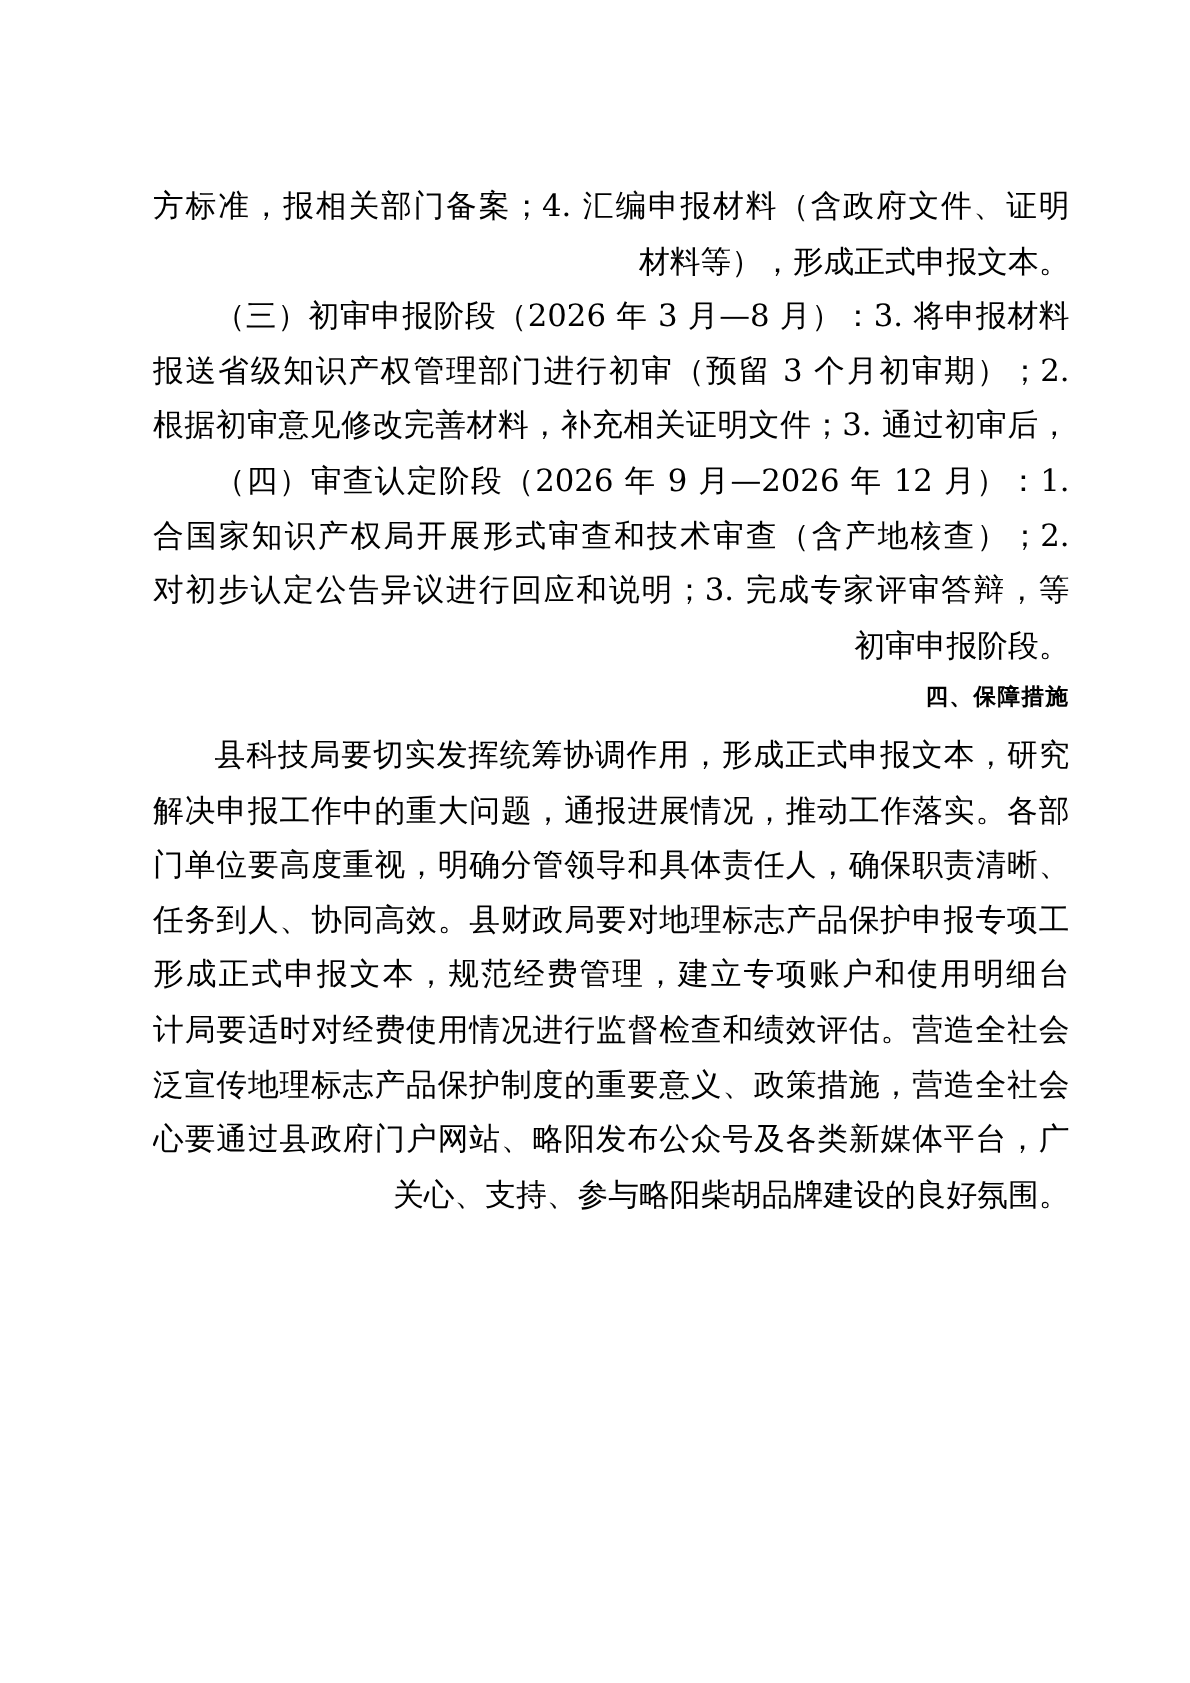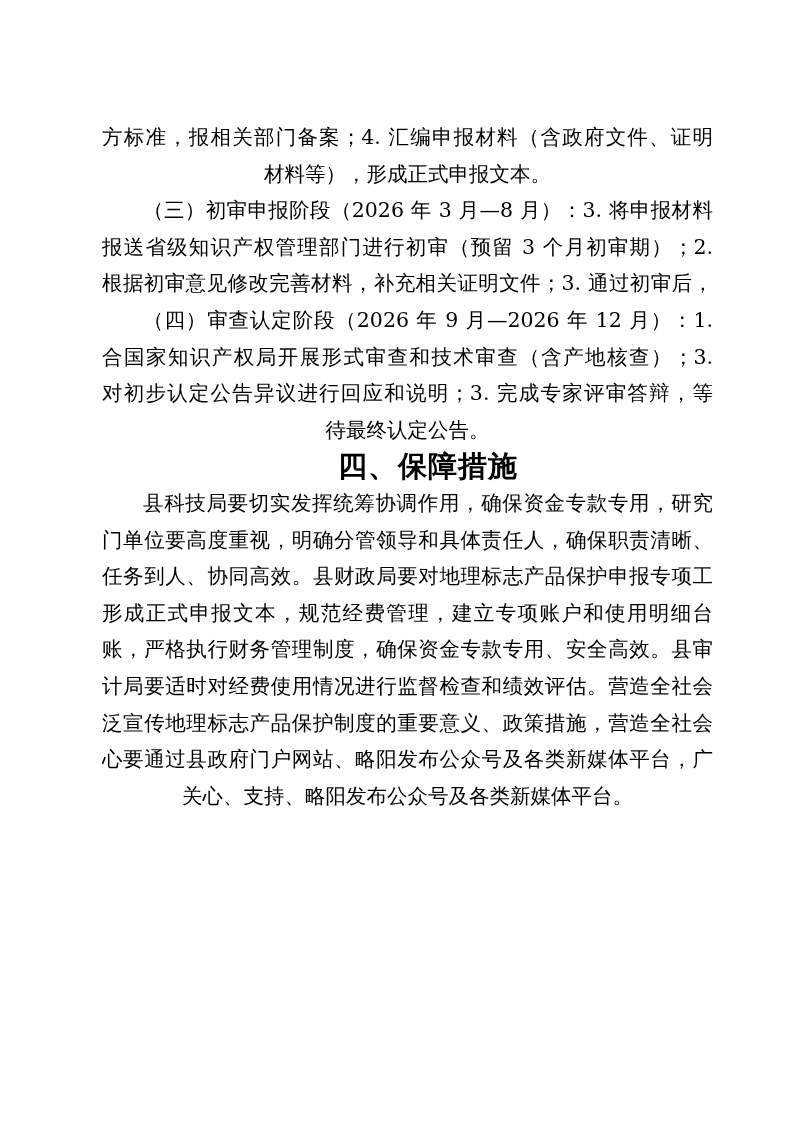--- a/index.html
+++ b/index.html
@@ -20,39 +20,39 @@
     position: absolute;
     left: 102px;
     top: 119px;
     width: 611px;
   }
   .line {
     font-size: 20.5px;
     line-height: 36.6px;
     height: 36.6px;
     overflow: hidden;
-    text-align: center;
+    text-align: right;
     color: #000000;
   }
   .line.justify {
     text-align: justify;
     text-align-last: justify;
     -moz-text-align-last: justify;
   }
   .line.indent {
     padding-left: 41px;
   }
   .line.indent.justify {
     
     width: 570px;
   }
   .line.heading {
-    font-family: Liberation Serif, serif;
+    font-family: Liberation Mono, monospace;
     font-weight: 700;
-    font-size: 29px;
+    font-size: 15px;
     letter-spacing: 1px;
   }
   .footer {
     position: absolute;
     left: 130px;
     top: 1012px;
     font-family: "Liberation Serif", "DejaVu Serif", serif;
     font-size: 18px;
     line-height: 22px;
     color: #000000;
@@ -73,33 +73,33 @@
 <div class="page">
 
   <div class="content">
 
   <div class="line justify">方标准，报相关部门备案；4. 汇编申报材料（含政府文件、证明</div>
       <div class="line">材料等），形成正式申报文本。</div>
       <div class="line indent justify">（三）初审申报阶段（2026 年 3 月—8 月）：3. 将申报材料</div>
       <div class="line justify">报送省级知识产权管理部门进行初审（预留 3 个月初审期）；2.</div>
       <div class="line justify">根据初审意见修改完善材料，补充相关证明文件；3. 通过初审后，</div>
       <div class="line indent justify">（四）审查认定阶段（2026 年 9 月—2026 年 12 月）：1. 配</div>
-      <div class="line justify">合国家知识产权局开展形式审查和技术审查（含产地核查）；3.</div>
+      <div class="line justify">合国家知识产权局开展形式审查和技术审查（含产地核查）；2.</div>
       <div class="line justify">对初步认定公告异议进行回应和说明；3. 完成专家评审答辩，等</div>
-      <div class="line">待最终认定公告。</div>
+      <div class="line">初审申报阶段。</div>
       <div class="line heading indent">四、保障措施</div>
-      <div class="line indent justify">县科技局要切实发挥统筹协调作用，确保资金专款专用，研究</div>
+      <div class="line indent justify">县科技局要切实发挥统筹协调作用，形成正式申报文本，研究</div>
+      <div class="line justify">解决申报工作中的重大问题，通报进展情况，推动工作落实。各部</div>
       <div class="line justify">门单位要高度重视，明确分管领导和具体责任人，确保职责清晰、</div>
       <div class="line justify">任务到人、协同高效。县财政局要对地理标志产品保护申报专项工</div>
       <div class="line justify">形成正式申报文本，规范经费管理，建立专项账户和使用明细台</div>
-      <div class="line justify">账，严格执行财务管理制度，确保资金专款专用、安全高效。县审</div>
       <div class="line justify">计局要适时对经费使用情况进行监督检查和绩效评估。营造全社会</div>
       <div class="line justify">泛宣传地理标志产品保护制度的重要意义、政策措施，营造全社会</div>
       <div class="line justify">心要通过县政府门户网站、略阳发布公众号及各类新媒体平台，广</div>
-      <div class="line">关心、支持、略阳发布公众号及各类新媒体平台。</div>
+      <div class="line">关心、支持、参与略阳柴胡品牌建设的良好氛围。</div>
     </div>
 
   <div class="footer">
     <span class="dash">－</span>
     <span class="num">4</span>
     <span class="dash">－</span>
   </div>
 
 </div>
 

